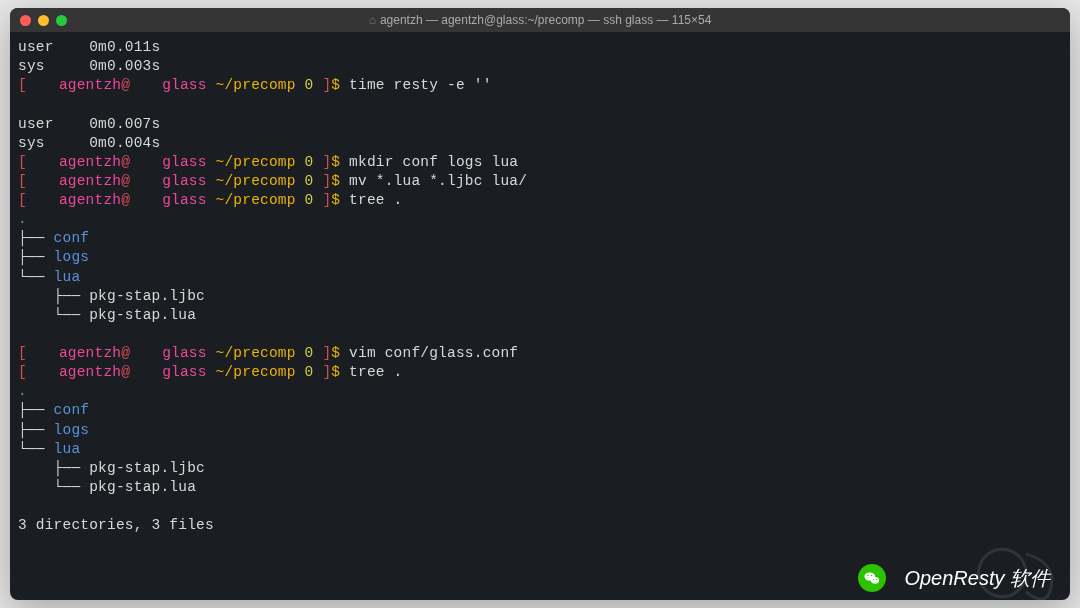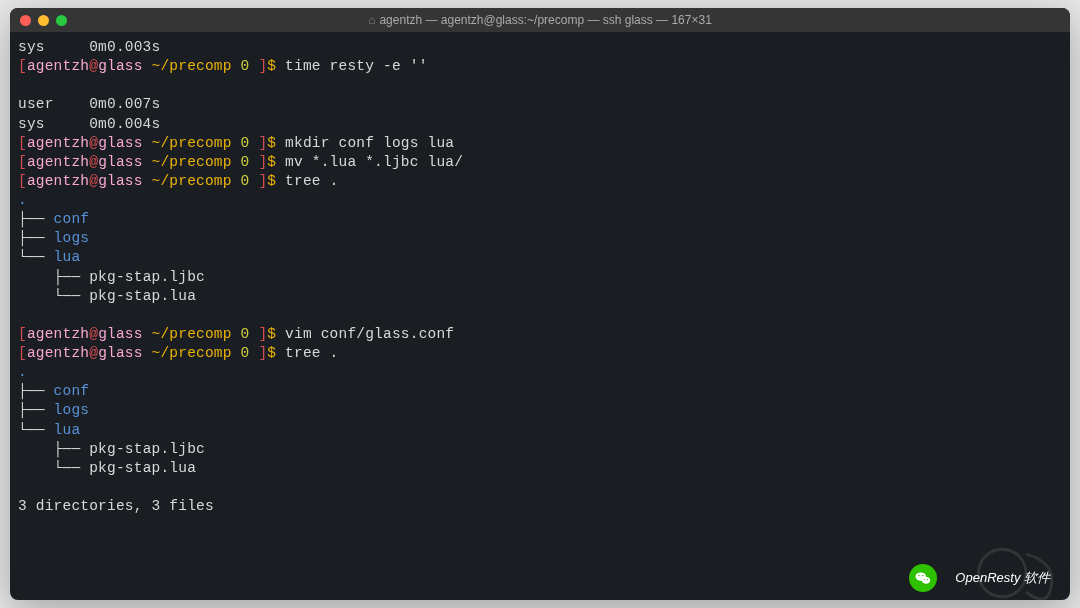--- a/index.html
+++ b/index.html
@@ -66,34 +66,34 @@
       color: #c5c5c5;
       line-height: 1.32;
       font-size: 14.5px;
       letter-spacing: 0.2px;
     }
     .line {
       white-space: pre;
     }
     .c-white { color: #d8d8d8; }
     .c-red { color: #d54e53; }
-    .c-cyan { color: #f9a8d4; }
+    .c-cyan { color: #ec4899; margin-left: 32px; }
     .c-magenta { color: #eab308; }
     .c-yellow { color: #cfcf3f; }
     .c-dir { color: #5891d8; }
     .watermark {
       position: absolute;
       bottom: 8px;
       right: 20px;
       display: flex;
       align-items: center;
       gap: 18px;
       color: #fff;
       font-family: -apple-system, "Helvetica Neue", sans-serif;
-      font-size: 13px;
+      font-size: 20px;
       font-style: italic;
       pointer-events: none;
     }
     .wechat-icon {
       width: 28px;
       height: 28px;
       border-radius: 50%;
       background: #2dc100;
       position: relative;
       display:flex;
@@ -115,25 +115,26 @@
 <body>
 
 <div class="terminal-window">
   <div class="titlebar">
     <div class="traffic-lights">
       <div class="traffic-light tl-red"></div>
       <div class="traffic-light tl-yellow"></div>
       <div class="traffic-light tl-green"></div>
     </div>
     <div class="window-title">
-      <span class="title-icon">⌂</span><span>agentzh — agentzh@glass:~/precomp — ssh glass — 167×31</span>
+      <span class="title-icon">⌂</span><span>agentzh — agentzh@glass:~/precomp — ssh glass — 115×54</span>
     </div>
   </div>
 
   <div class="terminal-body">
+    <div class="line c-white">user    0m0.011s</div>
     <div class="line c-white">sys     0m0.003s</div>
 
     <div class="line"><span class="c-red">[</span><span class="c-cyan">agentzh</span><span class="c-red">@</span><span class="c-cyan">glass</span><span> </span><span class="c-magenta">~/precomp</span><span> </span><span class="c-yellow">0</span><span> </span><span class="c-red">]</span><span class="c-magenta">$</span><span class="c-white"> time resty -e ''</span></div>
 
     <div class="line">&nbsp;</div>
 
     <div class="line c-white">user    0m0.007s</div>
     <div class="line c-white">sys     0m0.004s</div>
 
     <div class="line"><span class="c-red">[</span><span class="c-cyan">agentzh</span><span class="c-red">@</span><span class="c-cyan">glass</span><span> </span><span class="c-magenta">~/precomp</span><span> </span><span class="c-yellow">0</span><span> </span><span class="c-red">]</span><span class="c-magenta">$</span><span class="c-white"> mkdir conf logs lua</span></div>

